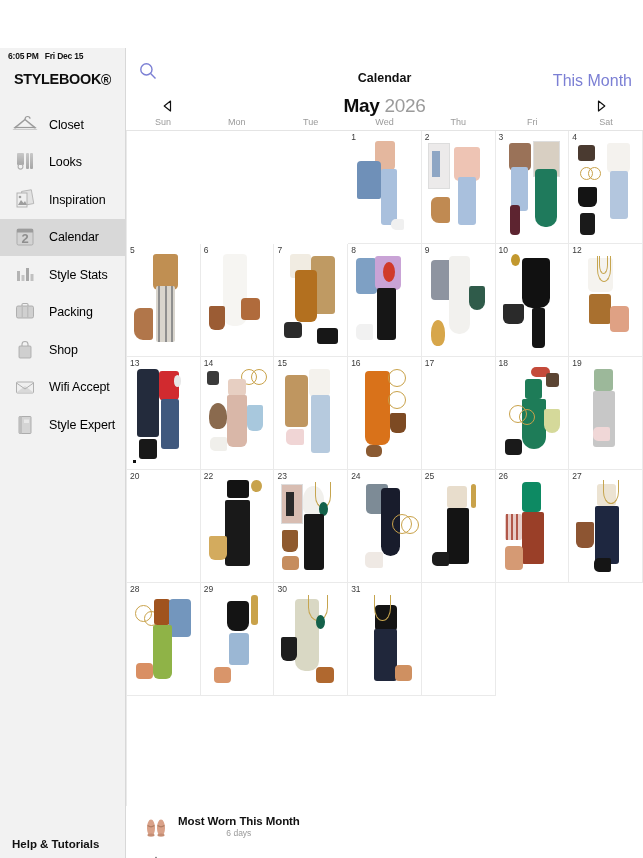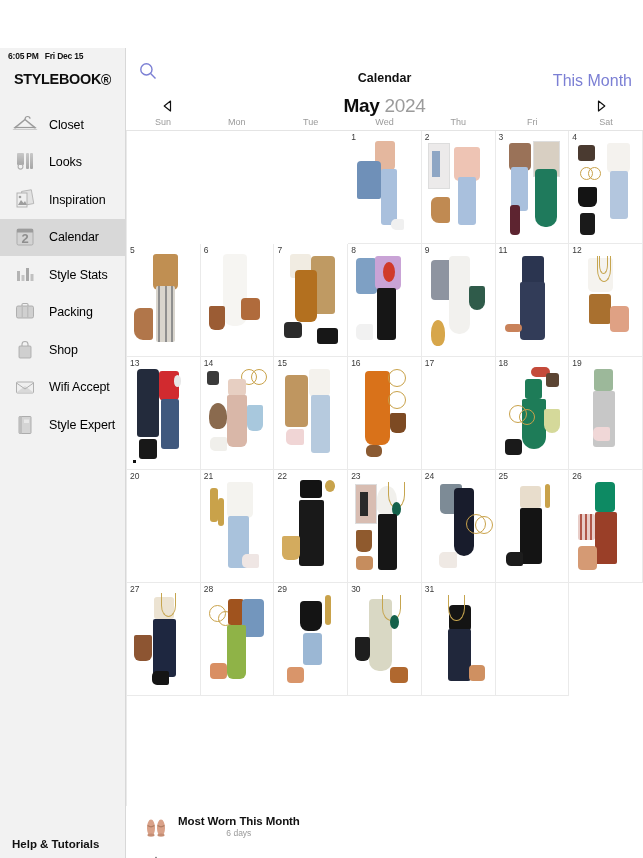--- a/index.html
+++ b/index.html
@@ -296,21 +296,21 @@
     </div>
 
     <div class="month-row">
       <span class="arrow prev">
         <svg width="14" height="14" viewBox="0 0 14 14">
             <path d="M9.5 2 3.2 7l6.3 5z" fill="none" stroke="#111" stroke-width="1.2" stroke-linejoin="round"></path>
           </svg>
       </span>
       <div class="month-title">
         <span class="m">May</span>
-        <span class="y">2024</span>
+        <span class="y">2026</span>
       </div>
       <span class="arrow next">
         <svg width="14" height="14" viewBox="0 0 14 14">
             <path d="M4.5 2 10.8 7l-6.3 5z" fill="none" stroke="#111" stroke-width="1.2" stroke-linejoin="round"></path>
           </svg>
       </span>
     </div>
 
     <div class="weekdays">
       <div class="weekday">Sun</div>
@@ -409,25 +409,26 @@
         <div class="cell">
           <span class="daynum">9</span>
           <div class="outfit">
             <div class="it " style="left:8%;top:8%;width:34%;height:40%;background:#8e94a0;border-radius:4px"></div>
             <div class="it dress" style="left:36%;top:4%;width:32%;height:78%;background:#f2f1ee"></div>
             <div class="it " style="left:66%;top:34%;width:26%;height:24%;background:#2f5b4a;border-radius:3px 3px 10px 10px"></div>
             <div class="it " style="left:8%;top:68%;width:22%;height:26%;background:#d7a64a;border-radius:50% 50% 40% 40%"></div>
           </div>
         </div>
         <div class="cell">
-          <span class="daynum">11</span>
-          <div class="outfit">
-            <div class="it " style="left:34%;top:4%;width:34%;height:30%;background:#2b3550;border-radius:3px"></div>
-            <div class="it " style="left:32%;top:30%;width:38%;height:58%;background:#323c58;border-radius:2px 2px 4px 4px"></div>
-            <div class="it " style="left:8%;top:72%;width:26%;height:8%;background:#c9825a;border-radius:4px"></div>
+          <span class="daynum">10</span>
+          <div class="outfit">
+            <div class="it " style="left:18%;top:2%;width:14%;height:12%;background:#c2982e;border-radius:50%"></div>
+            <div class="it dress" style="left:34%;top:6%;width:44%;height:50%;background:#111"></div>
+            <div class="it bag" style="left:6%;top:52%;width:32%;height:20%;background:#2a2a2a"></div>
+            <div class="it " style="left:50%;top:56%;width:20%;height:40%;background:#141414;border-radius:2px 2px 4px 4px"></div>
           </div>
         </div>
         <div class="cell">
           <span class="daynum">12</span>
           <div class="outfit">
             <div class="it top" style="left:22%;top:6%;width:40%;height:34%;background:#f5f3ef"></div>
             <div class="it " style="left:36%;top:4%;width:22%;height:26%;border-radius:0 0 60% 60%;border:1.4px solid #c6a54f;border-top:none"></div>
             <div class="it " style="left:40%;top:4%;width:14%;height:18%;border-radius:0 0 60% 60%;border:1.4px solid #c6a54f;border-top:none"></div>
             <div class="it " style="left:24%;top:42%;width:34%;height:30%;background:#a9702f;border-radius:3px"></div>
             <div class="it " style="left:56%;top:54%;width:30%;height:26%;background:#dfa184;border-radius:4px"></div>
@@ -495,30 +496,20 @@
         <div class="cell">
           <span class="daynum">19</span>
           <div class="outfit">
             <div class="it " style="left:32%;top:4%;width:30%;height:22%;background:#9cb89a;border-radius:3px"></div>
             <div class="it pants" style="left:30%;top:26%;width:34%;height:56%;background:#c7c7c7"></div>
             <div class="it shoe" style="left:30%;top:62%;width:26%;height:14%;background:#f0d7d7"></div>
           </div>
         </div>
         <div class="cell">
           <span class="daynum">20</span>
-        </div>
-        <div class="cell">
-          <span class="daynum">21</span>
-          <div class="outfit">
-            <div class="it " style="left:8%;top:10%;width:12%;height:34%;background:#c9a24a;border-radius:3px"></div>
-            <div class="it " style="left:20%;top:20%;width:10%;height:28%;background:#c9a24a;border-radius:3px"></div>
-            <div class="it top" style="left:34%;top:4%;width:40%;height:36%;background:#f4f3ef"></div>
-            <div class="it pants" style="left:36%;top:38%;width:32%;height:52%;background:#a9c2dc"></div>
-            <div class="it shoe" style="left:58%;top:76%;width:26%;height:14%;background:#efe6e4"></div>
-          </div>
         </div>
         <div class="cell">
           <span class="daynum">22</span>
           <div class="outfit">
             <div class="it " style="left:34%;top:2%;width:34%;height:18%;background:#131313;border-radius:3px"></div>
             <div class="it " style="left:72%;top:2%;width:16%;height:12%;background:#c8a34c;border-radius:50%"></div>
             <div class="it pants" style="left:32%;top:22%;width:38%;height:66%;background:#191919"></div>
             <div class="it bag" style="left:6%;top:58%;width:28%;height:24%;background:#d3ab5e"></div>
           </div>
         </div>

